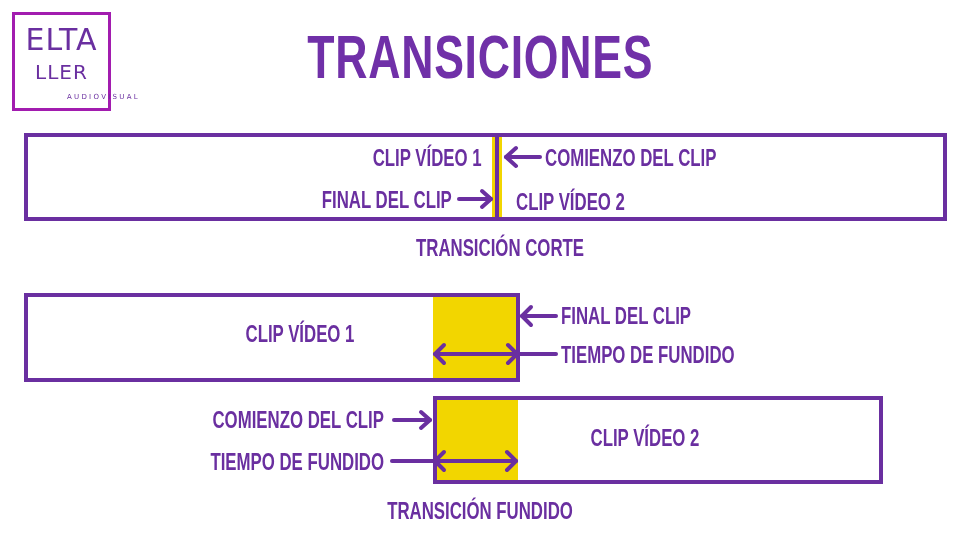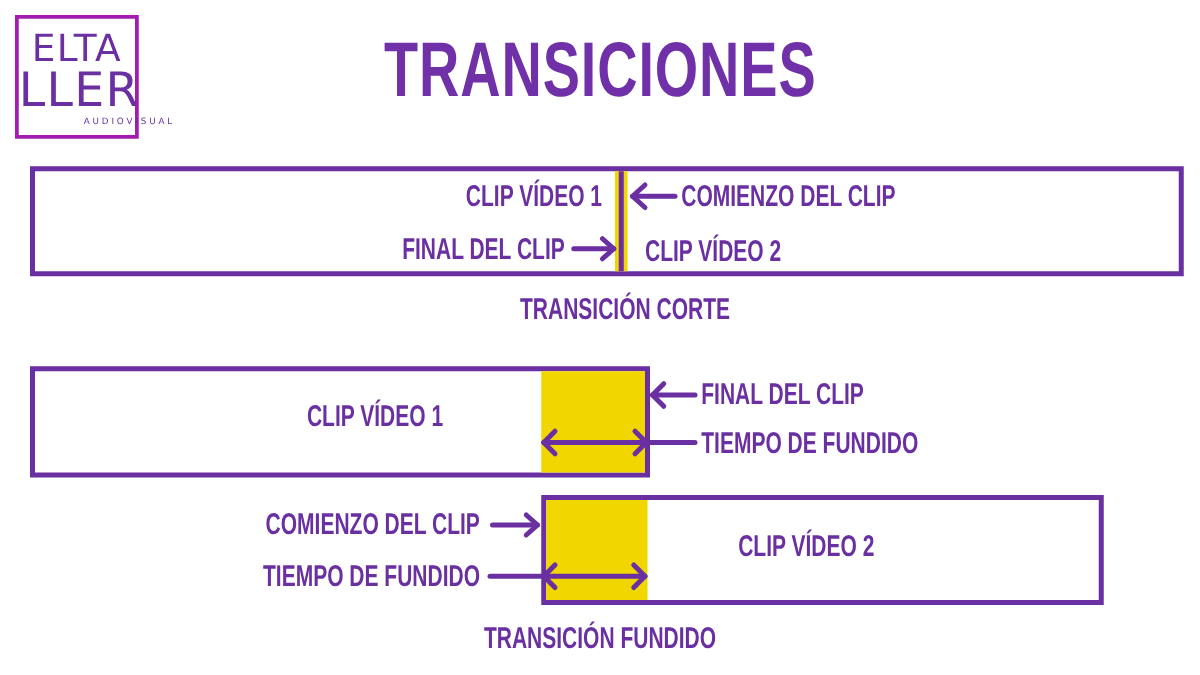--- a/index.html
+++ b/index.html
@@ -2,21 +2,21 @@
 <html><head>
 <meta charset="utf-8">
 <style>
   html, body { margin:0; padding:0; }
   body { width:960px; height:540px; background:#ffffff; position:relative; overflow:hidden;
          font-family:"Liberation Sans", "DejaVu Sans", sans-serif; }
   .logo { position:absolute; left:12px; top:12px; width:93px; height:93px; border:3px solid #a21caf; }
   .logo-line { position:absolute; left:0; width:100%; text-align:center; color:#6a2fa0;
                font-family:"DejaVu Sans", sans-serif; }
   .logo-l1 { top:10px; font-size:30px; letter-spacing:1px; line-height:30px; }
-  .logo-l2 { top:42px; font-size:38px; letter-spacing:1px; line-height:30px; }
+  .logo-l2 { top:42px; font-size:20px; letter-spacing:1px; line-height:30px; }
   .logo-l3 { top:78px; font-size:7px; letter-spacing:2.3px; line-height:8px;padding-left:42px; }
   .title { position:absolute; left:0; width:960px; top:22px; text-align:center; }
   .title span { display:inline-block; font-family:"Liberation Sans", sans-serif; font-weight:bold;
                 font-size:62px; line-height:70px; color:#7030a8; transform:scaleX(0.72); letter-spacing:1px; }
   .box { position:absolute; border:4px solid #6a2fa0; box-sizing:border-box; background:#fff; }
   .yellow { position:absolute; background:#f2d600; }
   .lbl { position:absolute; font-family:"Liberation Sans", sans-serif; font-weight:bold; color:#6a2fa0;
          font-size:24px; line-height:28px; white-space:nowrap; transform:scaleX(0.7); }
   .lbl.left { transform-origin:left center; }
   .lbl.right { transform-origin:right center; }

